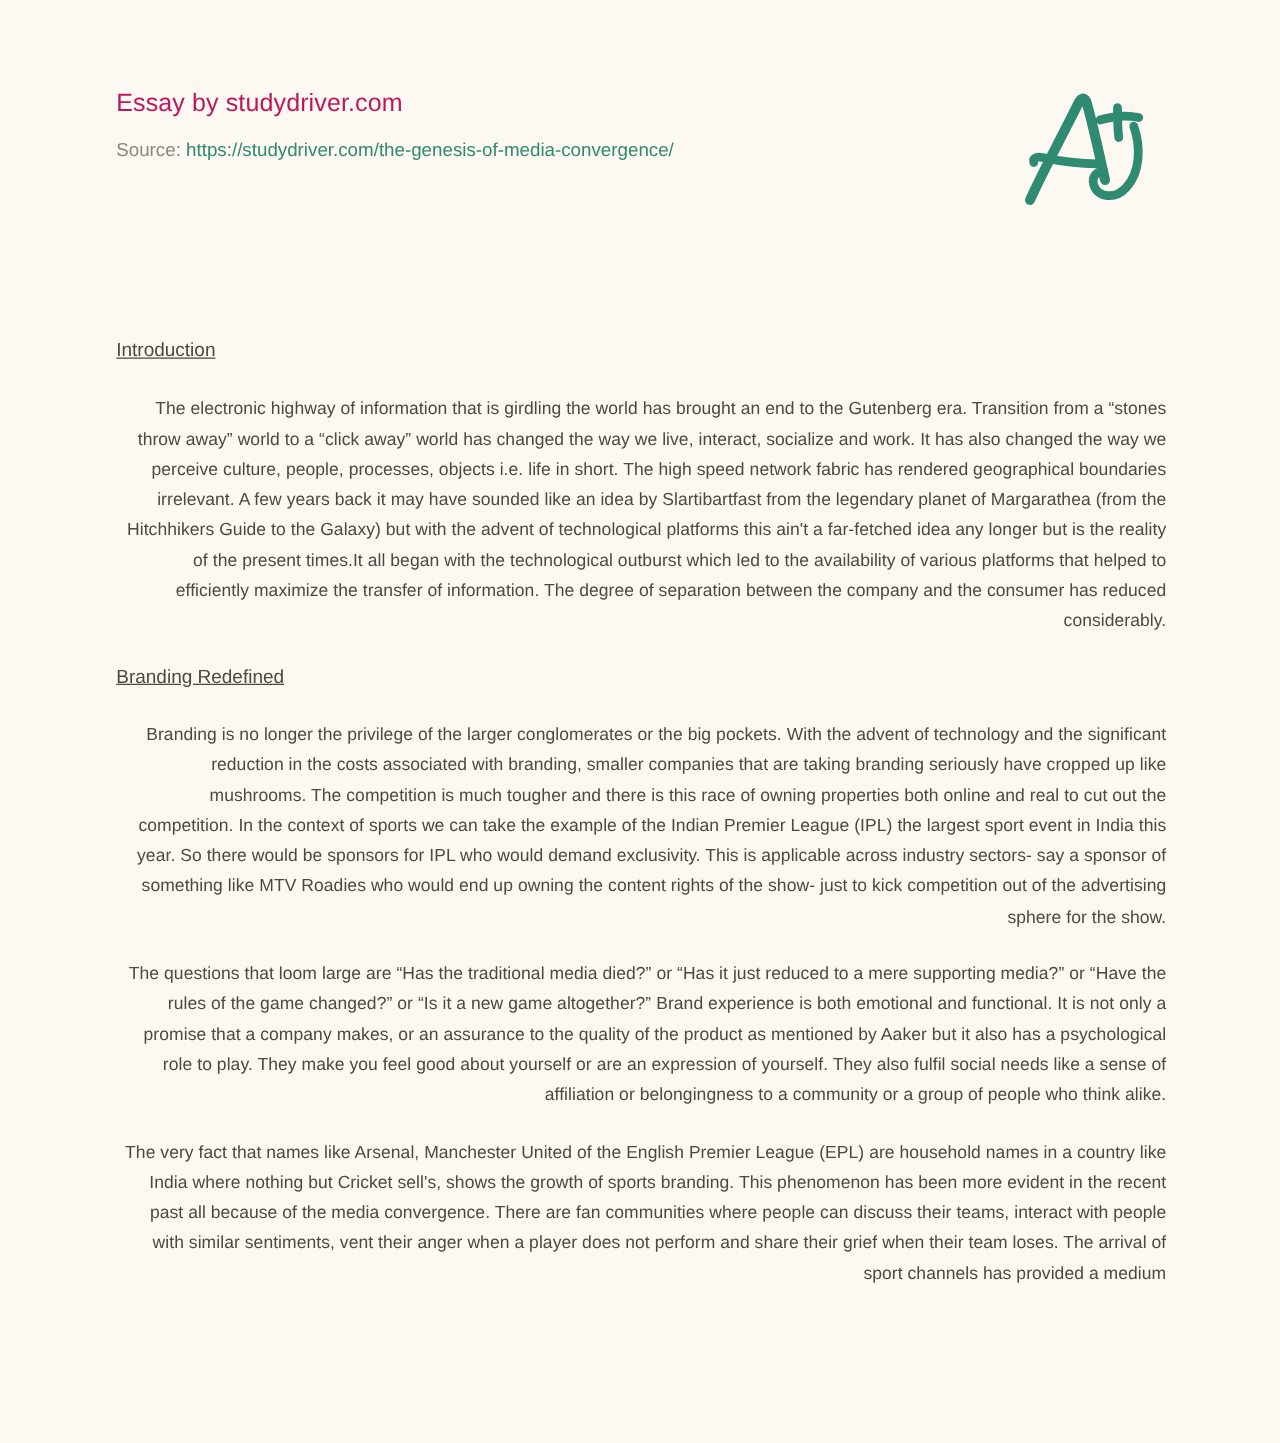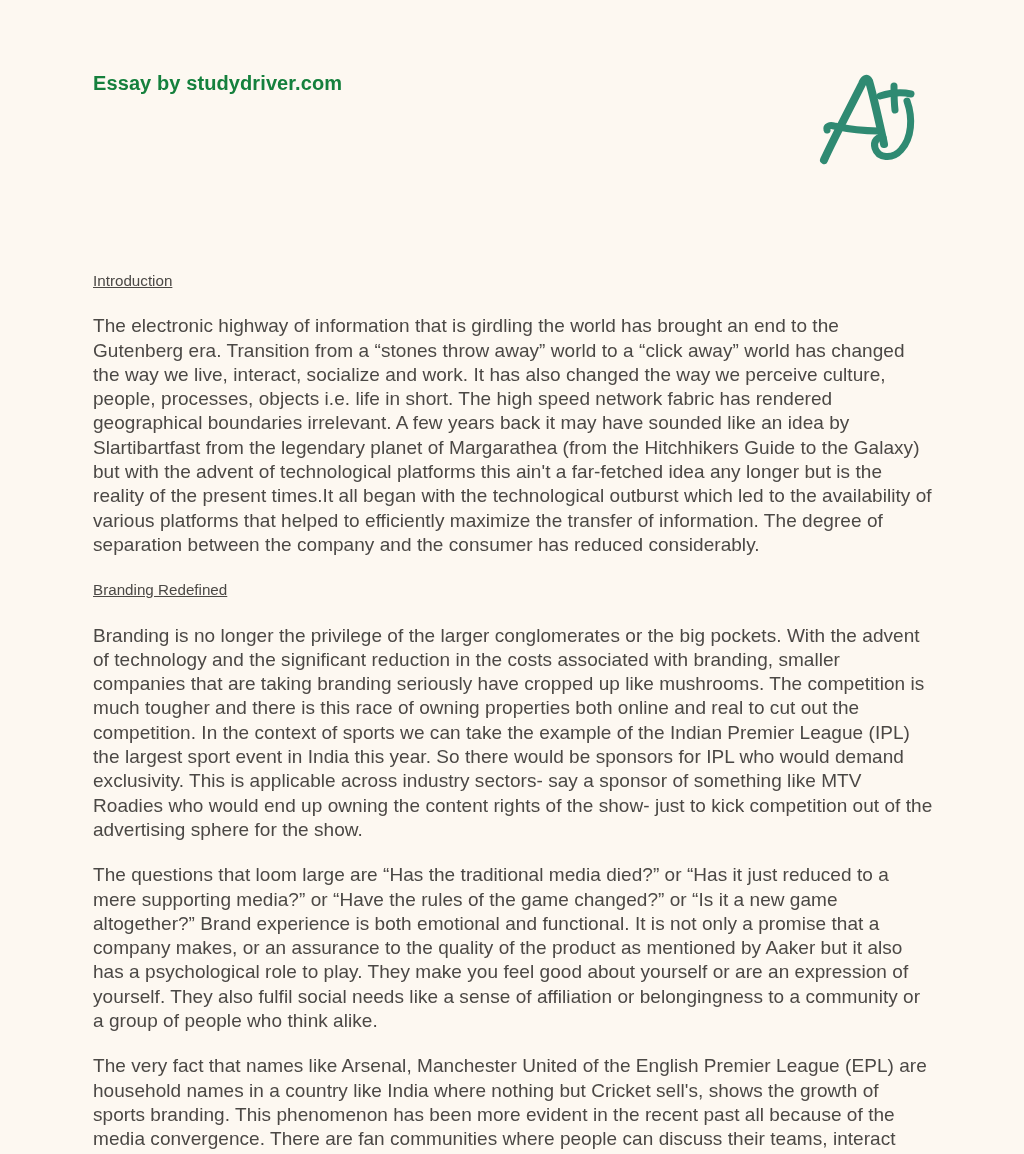--- a/index.html
+++ b/index.html
@@ -32,22 +32,22 @@
   }
 
   .brand-block {
     position: absolute;
     left: 93px;
     top: 70px;
   }
 
   .brand-title {
     font-size: 20px;
-    font-weight: bold;
-    color: #15803d;
+    font-weight: normal;
+    color: #be185d;
     letter-spacing: 0.1px;
     line-height: 26px;
     margin: 0;
   }
 
   .source-line {
     margin-top: 15px;
     font-size: 15px;
     line-height: 20px;
     color: #8a8681;
@@ -88,24 +88,24 @@
     line-height: 36px;
     letter-spacing: -0.2px;
   }
 
   .body-copy {
     margin-top: 26px;
   }
 
   .para {
     margin: 0 0 21px 0;
-    font-size: 19px;
+    font-size: 14px;
     line-height: 24.3px;
     color: #4b4845;
-    text-align: left;
+    text-align: right;
     letter-spacing: 0.05px;
   }
 
   .para:last-child {
     margin-bottom: 0;
   }
 
   .section-label {
     margin: 0 0 21px 0;
     font-size: 15.2px;
@@ -117,20 +117,24 @@
 </head>
 <body>
 
 <div class="page">
 
   <div class="header">
 
     <div class="brand-block">
       <div class="brand-title">Essay by studydriver.com</div>
 
+      <div class="source-line">
+        <span class="source-label">Source:</span>
+        <span class="source-url">https://studydriver.com/the-genesis-of-media-convergence/</span>
+      </div>
     </div>
 
     <div class="logo">
       <svg width="112" height="100" viewBox="0 0 112 100" aria-hidden="true">
         <g fill="none" stroke="#2f8a72" stroke-linecap="round" stroke-linejoin="round">
 
           <path d="M12 92 C22 70 38 40 50 16 C52 11 55 9 57 13 C62 30 68 58 72 76" stroke-width="8"></path>
 
           <path d="M15 62 C14 58 18 57 22 58 C36 61 52 63 66 63" stroke-width="7"></path>
 

